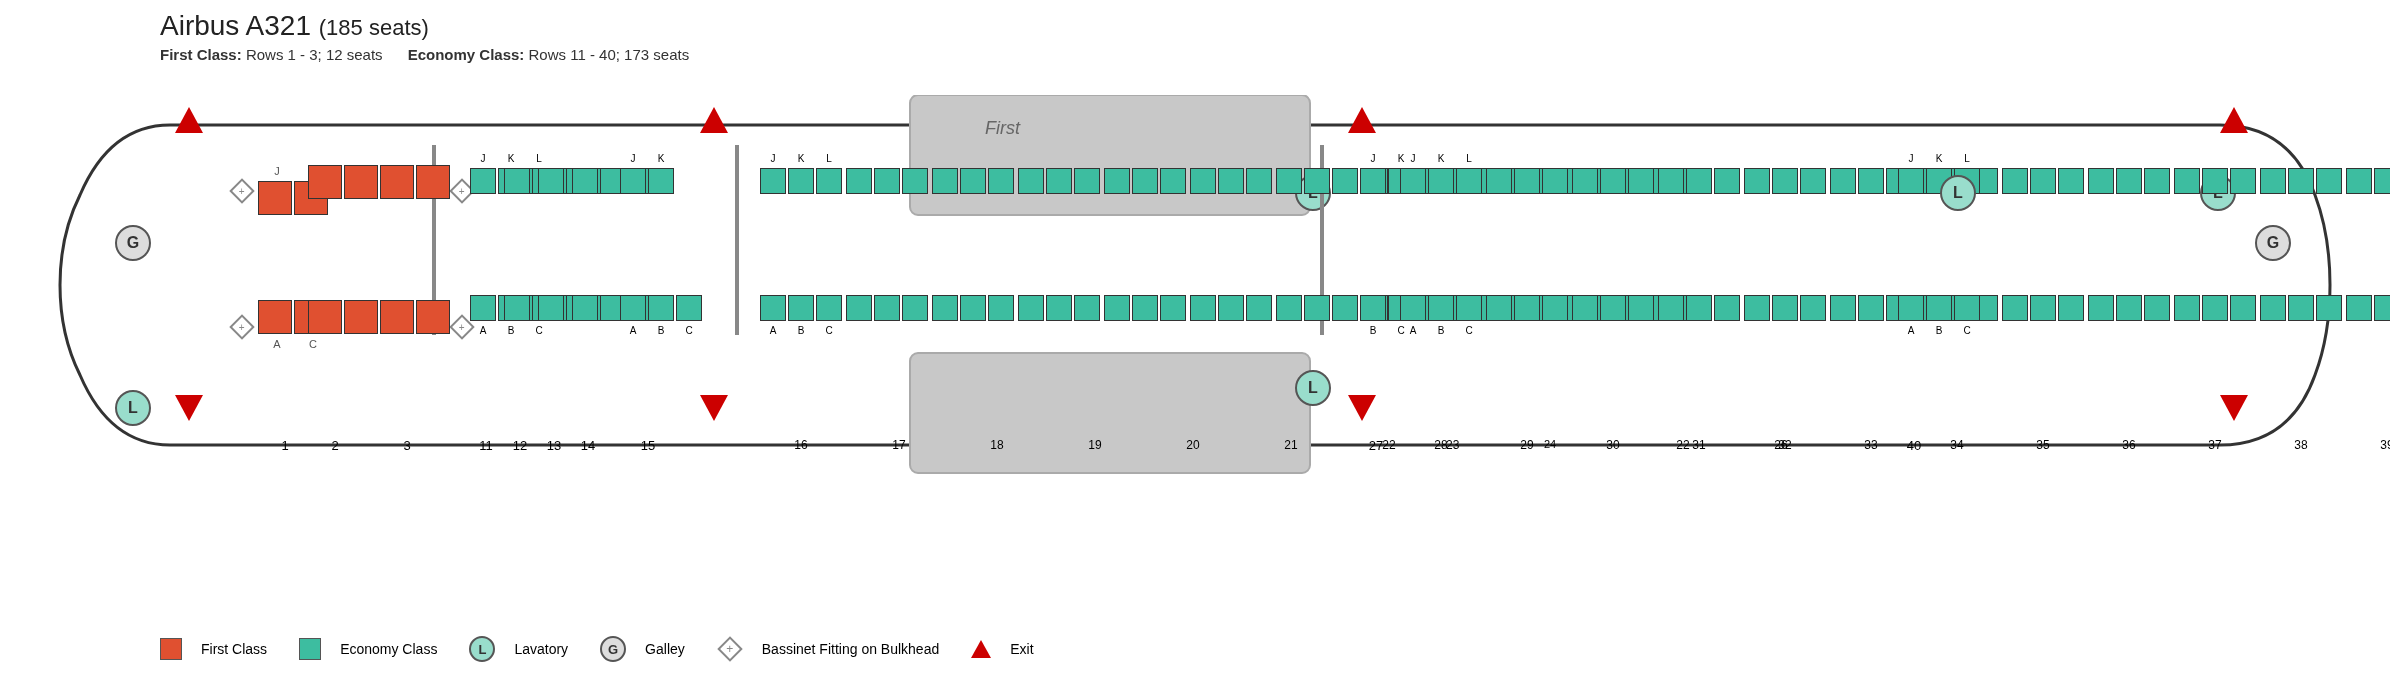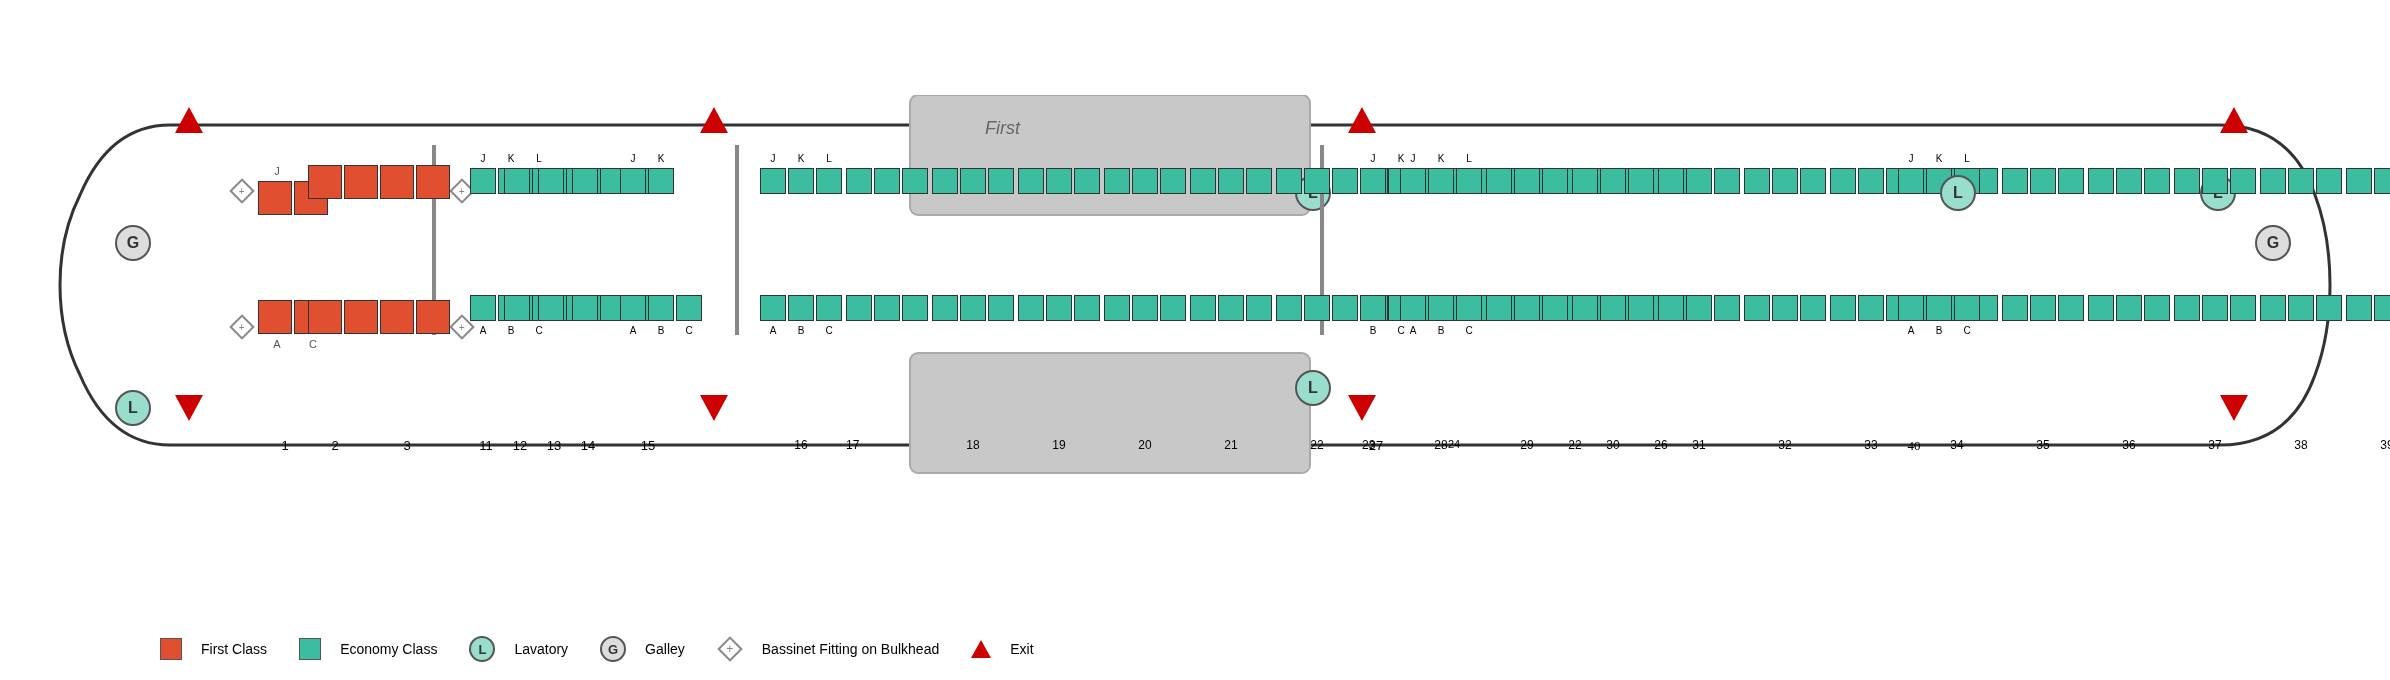--- a/index.html
+++ b/index.html
@@ -112,20 +112,31 @@
 
     
     
   </style>
 </head>
 <body>
 
 <div style="position:absolute; top:0; left:0; width:2390px; height:680px;">
 
   <div class="header">
+    <div class="title">
+      <span>Airbus  A321</span>
+      <span style="font-size:22px; font-weight:normal;">(185 seats)</span>
+    </div>
+    <div class="subtitle">
+      <span class="bold">First Class:</span>
+      <span>Rows 1 - 3;  12 seats</span>
+      &nbsp;&nbsp;&nbsp;&nbsp;
+      <span class="bold">Economy Class:</span>
+      <span>Rows 11 - 40;  173 seats</span>
+    </div>
   </div>
 
   <svg style="position:absolute; top:95px; left:50px; width:2300px; height:380px;" viewBox="0 0 2300 380" xmlns="http://www.w3.org/2000/svg">
 
     <path d="M 120,30 Q 60,30 30,100 Q 10,140 10,190 Q 10,240 30,280 Q 60,350 120,350 L 2170,350 Q 2240,350 2265,280 Q 2280,240 2280,190 Q 2280,140 2265,100 Q 2240,30 2170,30 Z" fill="white" stroke="#333" stroke-width="3"></path>
 
     <rect x="860" y="0" width="400" height="120" rx="8" fill="#c8c8c8" stroke="#aaa" stroke-width="2"></rect>
 
     <rect x="860" y="258" width="400" height="120" rx="8" fill="#c8c8c8" stroke="#aaa" stroke-width="2"></rect>
   </svg>
@@ -457,23 +468,23 @@
       <div style="width:26px; height:26px; background:#3dbda0; border:1px solid #333;"></div>
       <div style="width:26px; height:26px; background:#3dbda0; border:1px solid #333;"></div>
     </div>
     <div style="display:flex; gap:2px;">
       <div style="width:26px; height:26px; background:#3dbda0; border:1px solid #333;"></div>
       <div style="width:26px; height:26px; background:#3dbda0; border:1px solid #333;"></div>
       <div style="width:26px; height:26px; background:#3dbda0; border:1px solid #333;"></div>
     </div>
   </div>
 
-  <div style="position:absolute; top:438px; left:760px; display:flex; gap:4px;">
+  <div style="position:absolute; top:438px; left:760px; display:flex; gap:16px;">
     <span style="width:82px; text-align:center; font-size:12px;">16</span>
-    <span style="width:82px; text-align:left; font-size:12px;">17</span>
+    <span style="width:82px; text-align:center; font-size:12px;">17</span>
     <span style="width:82px; text-align:center; font-size:12px;">18</span>
     <span style="width:82px; text-align:center; font-size:12px;">19</span>
     <span style="width:82px; text-align:center; font-size:12px;">20</span>
     <span style="width:82px; text-align:center; font-size:12px;">21</span>
     <span style="width:82px; text-align:center; font-size:12px;">22</span>
     <span style="width:82px; font-size:12px;">23</span>
     <span style="width:82px; text-align:left; font-size:11px;">24</span>
     <span style="width:82px; text-align:center; font-size:12px;">22</span>
     <span style="width:82px; text-align:center; font-size:12px;">26</span>
   </div>
@@ -673,21 +684,21 @@
   <div style="position:absolute; top:325px; left:1898px; display:flex; gap:2px;">
     <span style="width:26px; text-align:center; font-size:10px;">A</span>
     <span style="width:26px; text-align:center; font-size:10px;">B</span>
     <span style="width:26px; text-align:center; font-size:10px;">C</span>
   </div>
   <div style="position:absolute; top:295px; left:1898px; display:flex; gap:2px;">
     <div style="width:26px; height:26px; background:#3dbda0; border:1px solid #333;"></div>
     <div style="width:26px; height:26px; background:#3dbda0; border:1px solid #333;"></div>
     <div style="width:26px; height:26px; background:#3dbda0; border:1px solid #333;"></div>
   </div>
-  <div style="position:absolute; top:438px; left:1901px; font-size:13px; text-align:center; width:26px;font-family:Liberation Serif, serif;">40</div>
+  <div style="position:absolute; top:438px; left:1901px; font-size:13px; text-align:center; width:26px;">40</div>
 
   <div class="lavatory" style="position:absolute; top:175px; left:1940px;">L</div>
 
   <div class="legend">
 
     <div class="legend-item">
       <div class="legend-box first"></div>
       <span>First Class</span>
     </div>
 

